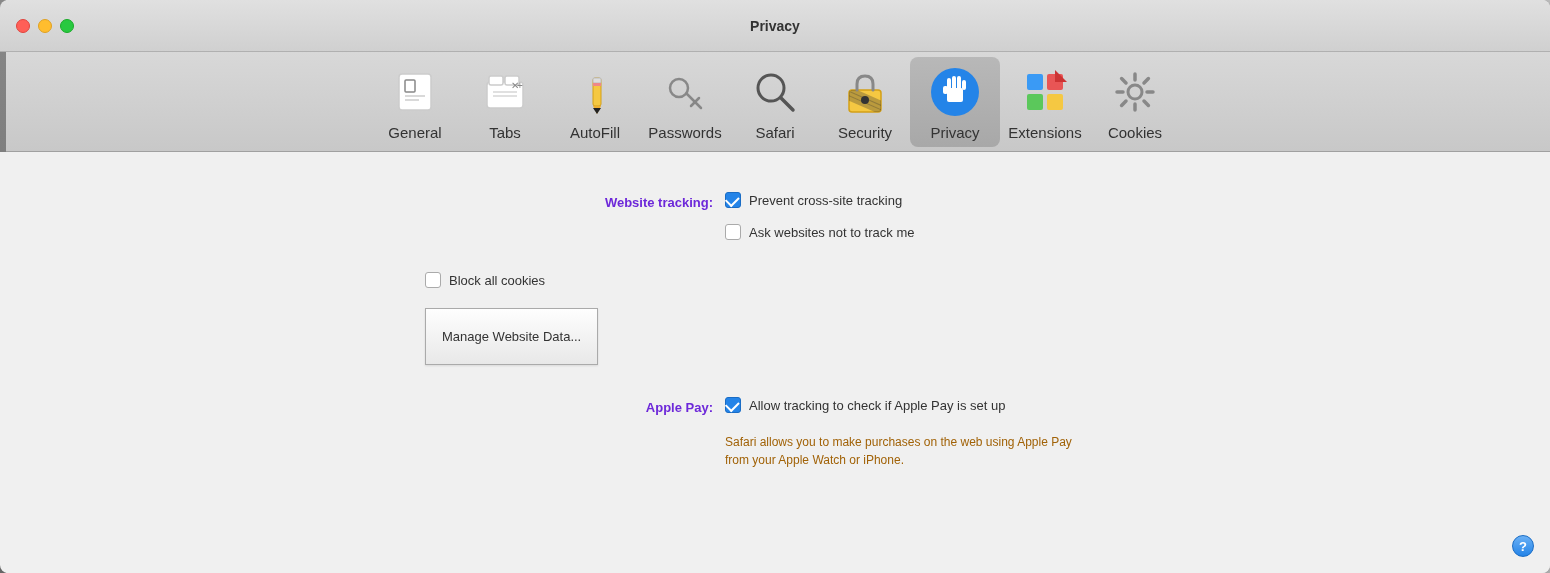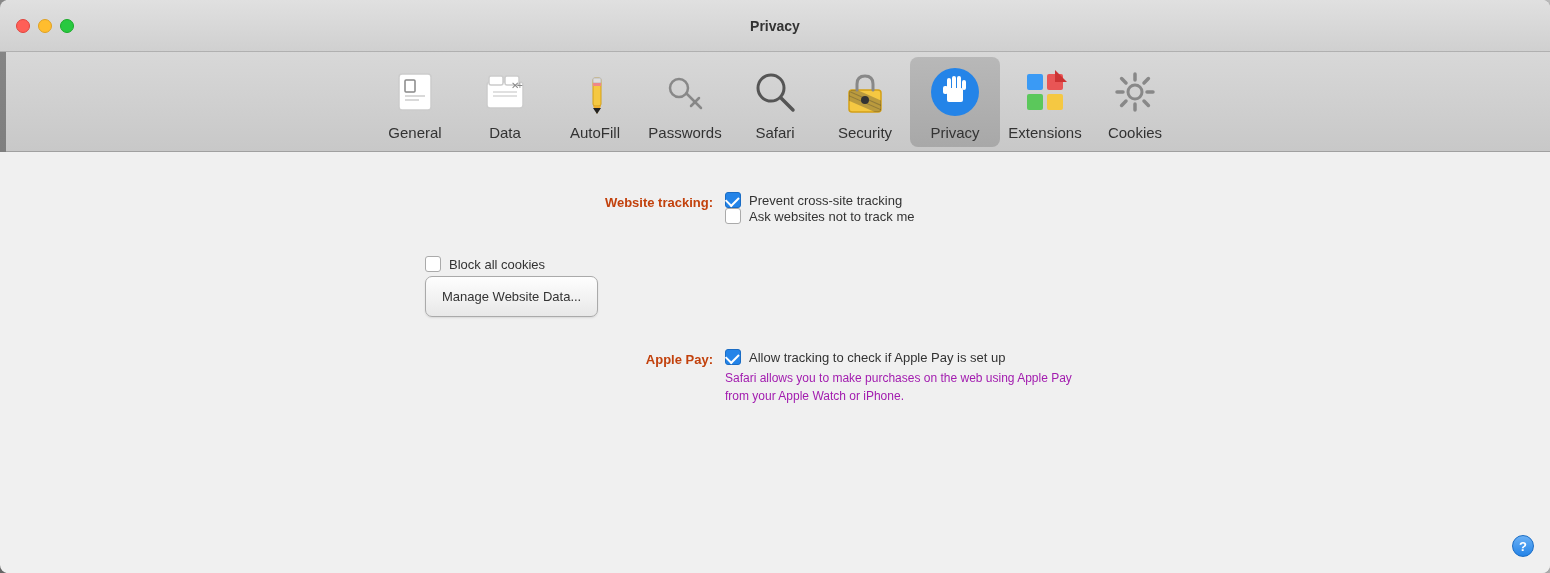--- a/index.html
+++ b/index.html
@@ -125,32 +125,32 @@
 
     .setting-row {
       display: flex;
       align-items: flex-start;
       gap: 0;
     }
 
     .setting-label {
       font-size: 13px;
       font-weight: 700;
-      color: #c2410c;
+      color: #6d28d9;
       text-align: right;
       min-width: 300px;
       padding-right: 12px;
       padding-top: 2px;
       line-height: 18px;
     }
 
     .setting-controls {
       display: flex;
       flex-direction: column;
-      gap: 0;
+      gap: 16px;
       justify-content: space-between;
     }
 
     .checkbox-row {
       display: flex;
       align-items: center;
       gap: 8px;
     }
 
     .checkbox {
@@ -181,33 +181,33 @@
     }
 
     .checkbox-label {
       font-size: 13px;
       color: #333;
     }
 
     .button {
       background: linear-gradient(to bottom, #fefefe, #e8e8e8);
       border: 1px solid #aaa;
-      border-radius: 7px;
-      padding: 12px 16px;
+      border-radius: 0;
+      padding: 20px 16px;
       font-size: 13px;
       color: #333;
       cursor: pointer;
       box-shadow: 0 1px 2px rgba(0,0,0,0.1);
       margin-top: 4px;
       display: inline-block;
     }
 
     .helper-text {
       font-size: 12px;
-      color: #a21caf;
+      color: #a16207;
       max-width: 360px;
       line-height: 1.5;
       margin-top: 4px;
     }
 
     
     .help-button {
       position: absolute;
       bottom: 16px;
       right: 16px;
@@ -270,21 +270,21 @@
         <svg width="48" height="48" viewBox="0 0 48 48">
           <rect x="6" y="14" width="36" height="26" rx="3" fill="white" stroke="#ccc" stroke-width="1.5"></rect>
           <rect x="8" y="8" width="14" height="9" rx="2" fill="white" stroke="#ccc" stroke-width="1.5"></rect>
           <rect x="24" y="8" width="14" height="9" rx="2" fill="white" stroke="#ccc" stroke-width="1.5"></rect>
           <line x1="12" y1="24" x2="36" y2="24" stroke="#ccc" stroke-width="1.2"></line>
           <line x1="12" y1="28" x2="36" y2="28" stroke="#ccc" stroke-width="1.2"></line>
           <text x="30" y="21" font-size="10" fill="#888">✕</text>
           <text x="36" y="21" font-size="10" fill="#888">+</text>
         </svg>
       </div>
-      <span class="toolbar-label">Data</span>
+      <span class="toolbar-label">Tabs</span>
     </div>
 
     <div class="toolbar-item">
       <div class="toolbar-icon">
         <svg width="48" height="48" viewBox="0 0 48 48">
 
           <g transform="translate(8,6) rotate(0)">
             <rect x="14" y="4" width="8" height="28" rx="2" fill="#f5c842" stroke="#d4a017" stroke-width="1"></rect>
             <polygon points="14,32 22,32 18,40" fill="#f0b030"></polygon>
             <rect x="14" y="4" width="8" height="5" rx="1" fill="#ddd" stroke="#bbb" stroke-width="1"></rect>

